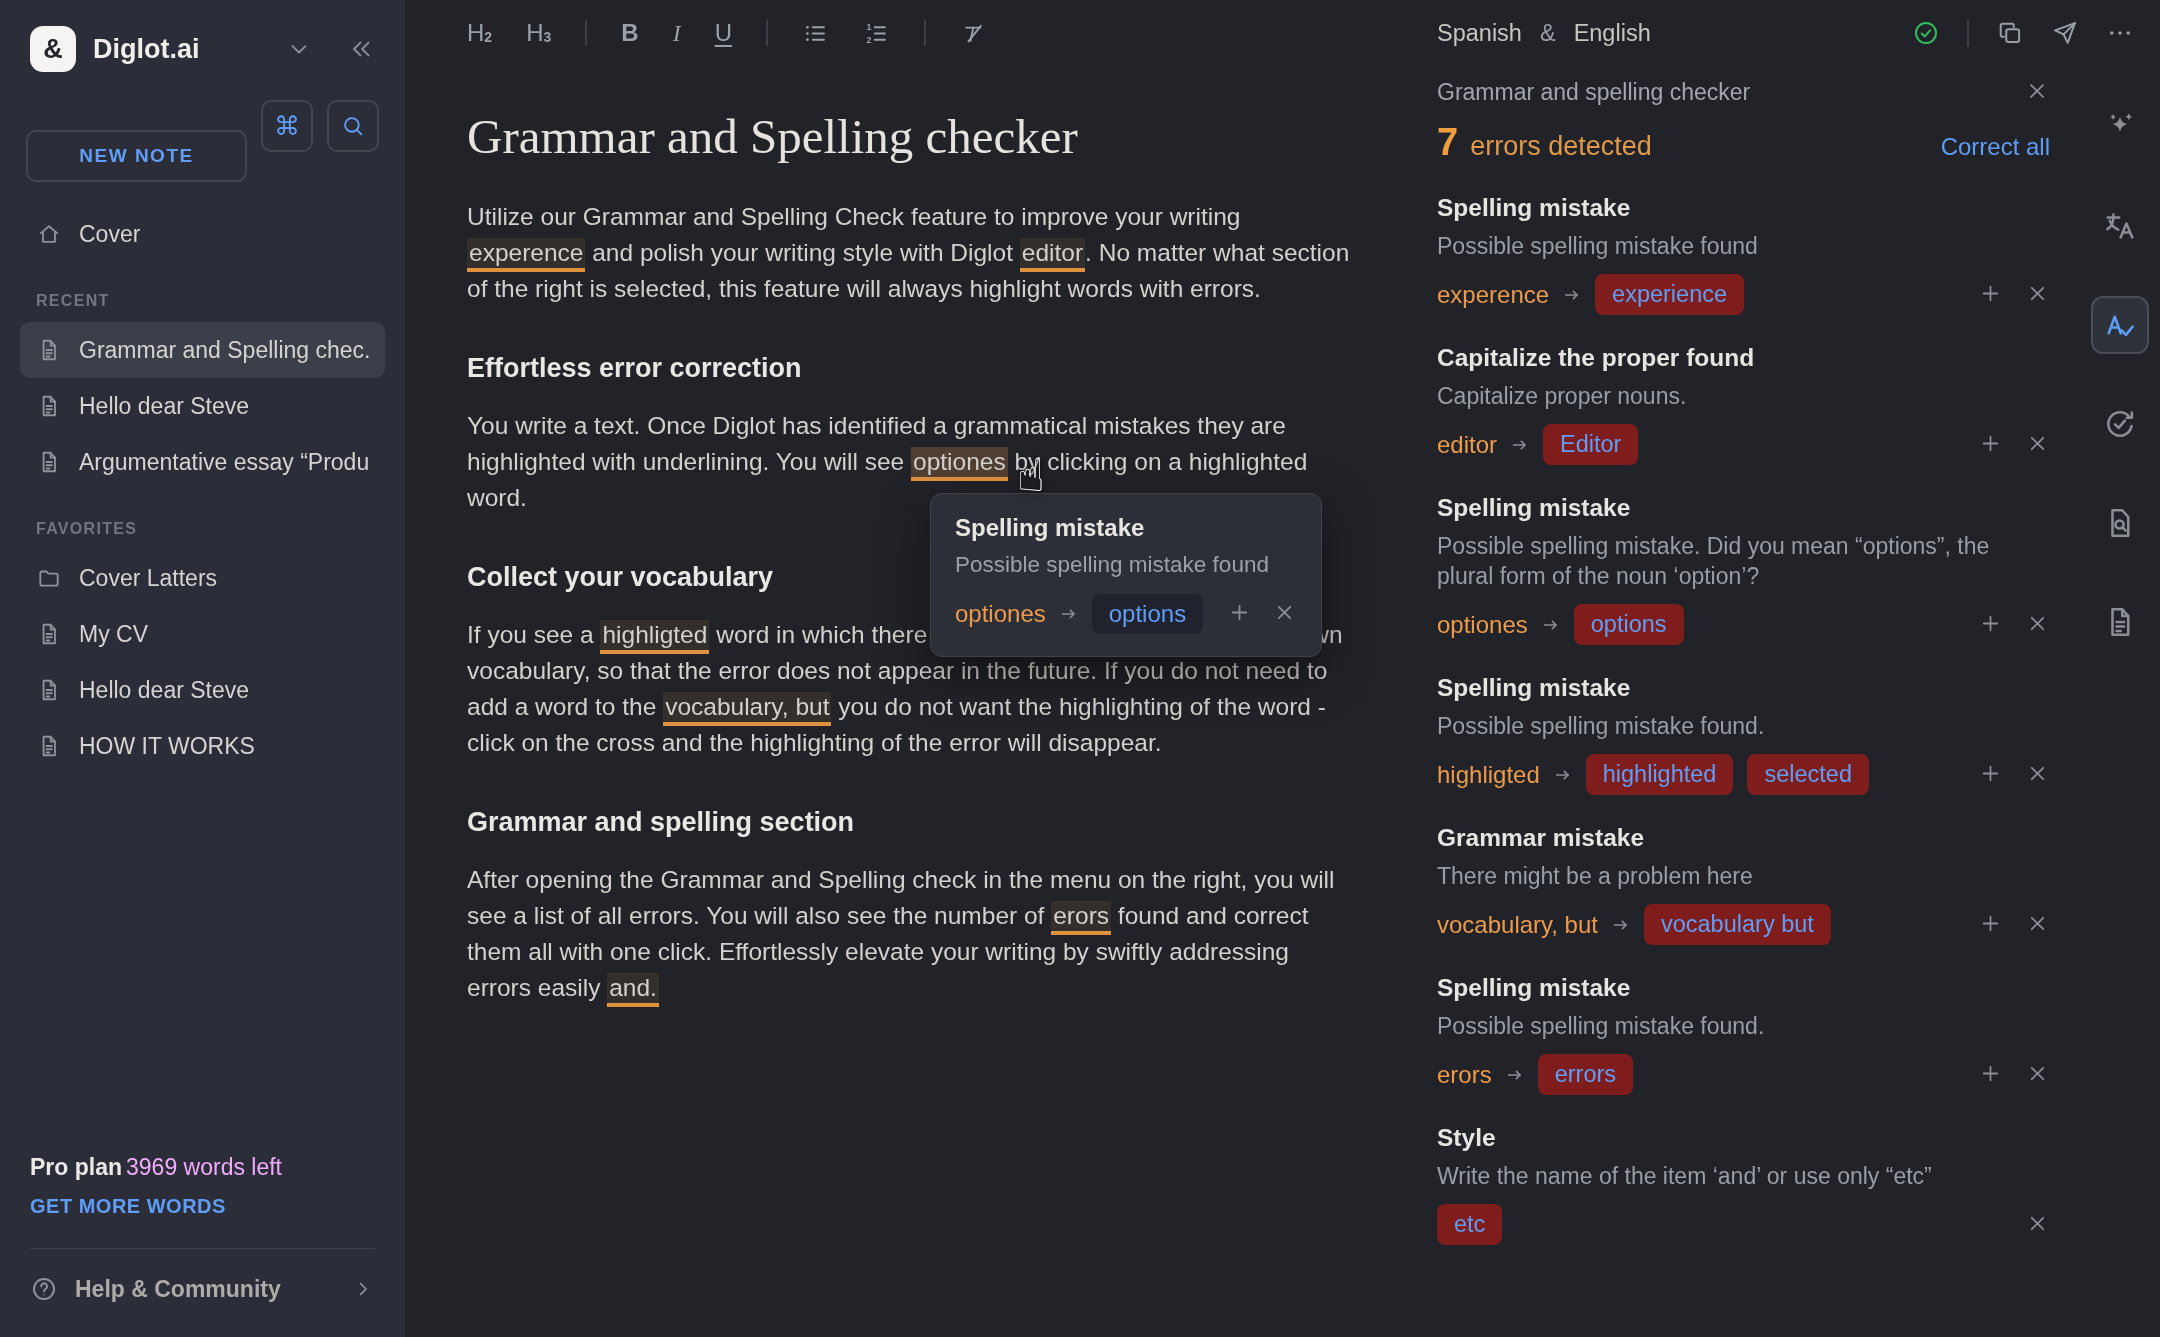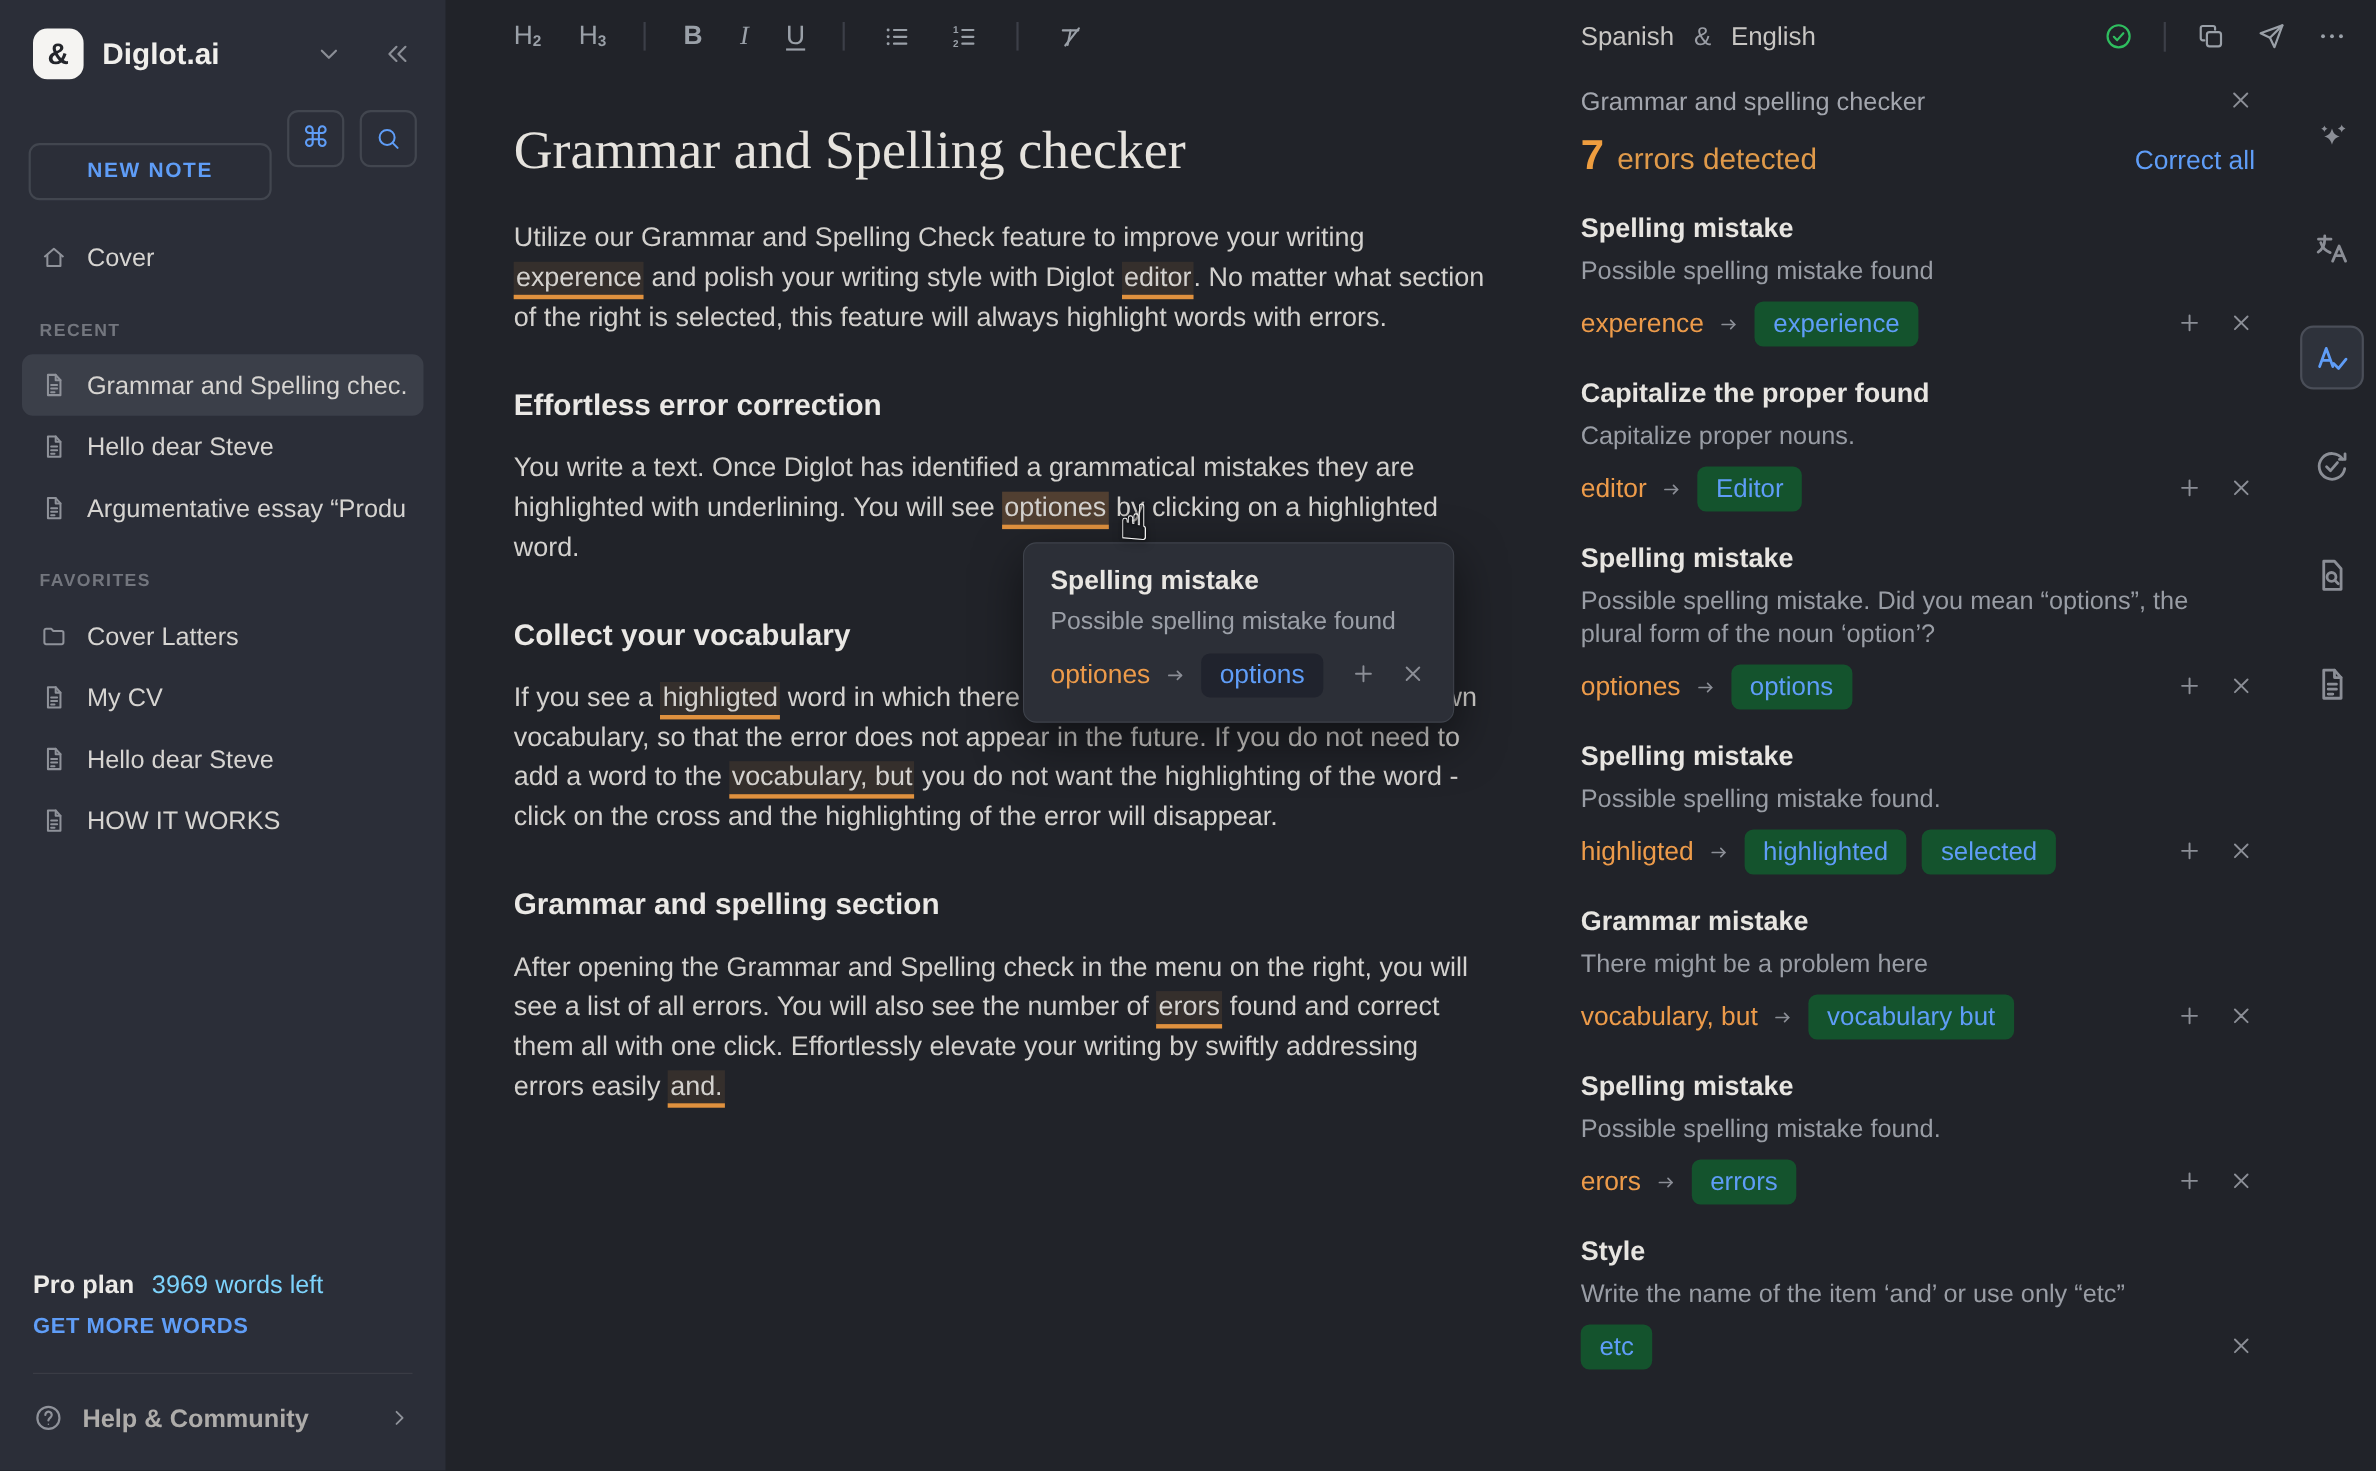--- a/index.html
+++ b/index.html
@@ -31,21 +31,21 @@
   .sb-nav { padding:14px 20px 0 20px; }
   .sb-item { display:flex; align-items:center; gap:17px; height:56px; padding:0 16px; border-radius:10px; cursor:pointer; }
   .sb-item .icon { width:26px; height:26px; color:#8f929a; flex-shrink:0; }
   .sb-label { font-size:23px; color:#d6d4d1; white-space:nowrap; overflow:hidden; }
   .sb-item.active { background:#3b3f49; }
   .sb-section { font-size:16px; font-weight:600; letter-spacing:1.3px; color:#73767e; padding:30px 16px 12px 16px; }
 
   .sb-bottom { margin-top:auto; padding:0 30px 0 30px; }
   .plan-line { font-size:23px; }
   .plan-name { font-weight:700; color:#eceae7; }
-  .plan-left { color:#7dd3fc; margin-left:16px; }
+  .plan-left { color:#f0abfc; margin-left:4px; }
   .getmore { display:inline-block; margin-top:14px; font-size:20px; font-weight:700; letter-spacing:.5px; color:#5f9df7; cursor:pointer; }
   .sb-divider { height:1.5px; background:#3c3f48; margin:30px 0 0 0; }
   .help-row { display:flex; align-items:center; gap:17px; padding:26px 0 34px 0; cursor:pointer; }
   .help-row .icon { width:28px; height:28px; color:#8f929a; }
   .help-label { font-size:23px; font-weight:600; color:#aeacaa; }
   .help-row .chev { margin-left:auto; width:24px; height:24px; }
 
   
   .editor { flex:1; position:relative; display:flex; flex-direction:column; min-width:0; }
   .ed-toolbar { height:66px; display:flex; align-items:center; padding:0 62px; color:#9aa0a8; flex-shrink:0; }
@@ -100,21 +100,21 @@
   .rp-countrow { display:flex; align-items:baseline; margin:14px 0 30px 0; }
   .rp-count { font-size:38px; font-weight:600; color:#ee9d3f; }
   .rp-countlabel { font-size:27px; color:#e09a4a; margin-left:12px; }
   .correct-all { margin-left:auto; background:none; border:none; font-family:inherit; font-size:24px; font-weight:500; color:#5f9df7; cursor:pointer; }
 
   .error-card { margin-bottom:29px; }
   .error-title { font-size:24.5px; font-weight:600; color:#e7e5e1; margin-bottom:9px; }
   .error-desc { font-size:23px; line-height:30px; color:#999da5; margin-bottom:13px; }
   .error-row { display:flex; align-items:center; }
   .err-orig { font-size:24px; color:#ed9b4a; white-space:nowrap; }
-  .chip { background:#14532d; color:#5f9df7; font-size:23.5px; padding:7px 17px; border-radius:8px; border:none;
+  .chip { background:#7f1d1d; color:#5f9df7; font-size:23.5px; padding:7px 17px; border-radius:8px; border:none;
           font-family:inherit; cursor:pointer; margin-right:14px; white-space:nowrap; }
   .row-actions { margin-left:auto; display:flex; gap:22px; }
 
   
   .istrip { width:80px; display:flex; flex-direction:column; align-items:center; padding-top:32px; gap:41px; flex-shrink:0; }
   .is-btn { width:58px; height:58px; display:flex; align-items:center; justify-content:center; background:none; border:none;
             border-radius:12px; color:#8b8e96; cursor:pointer; flex-shrink:0; }
   .is-btn .icon { width:36px; height:36px; }
   .is-btn.active { background:#2e323b; border:2px solid #4a4e58; color:#5f9df7; }
 </style>

